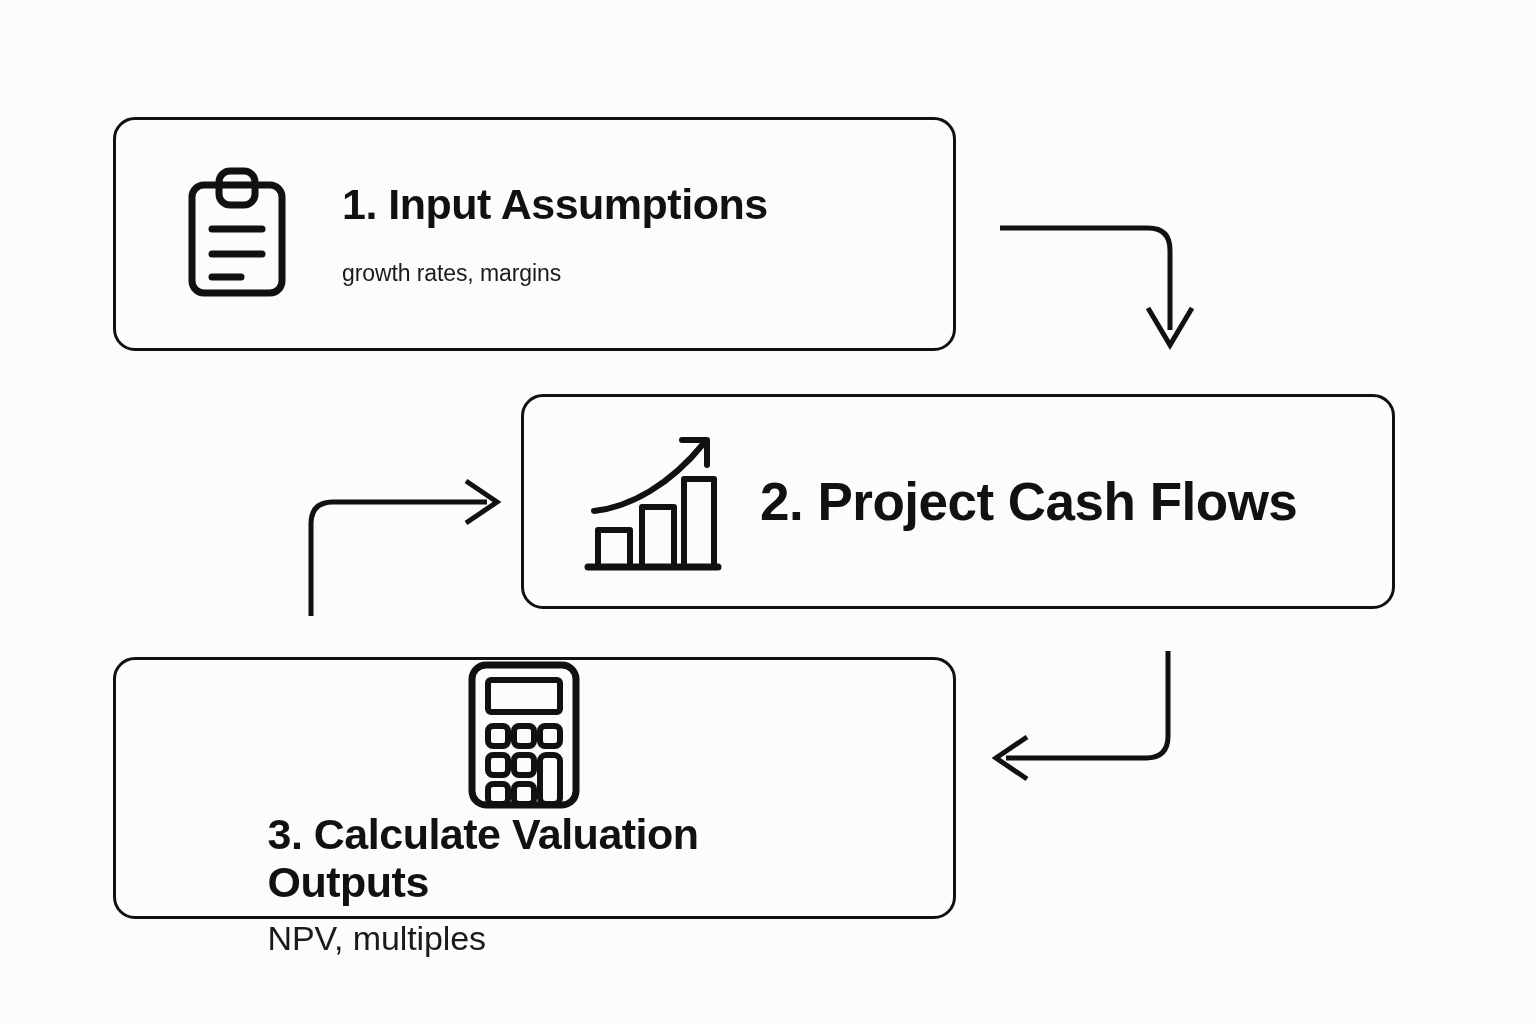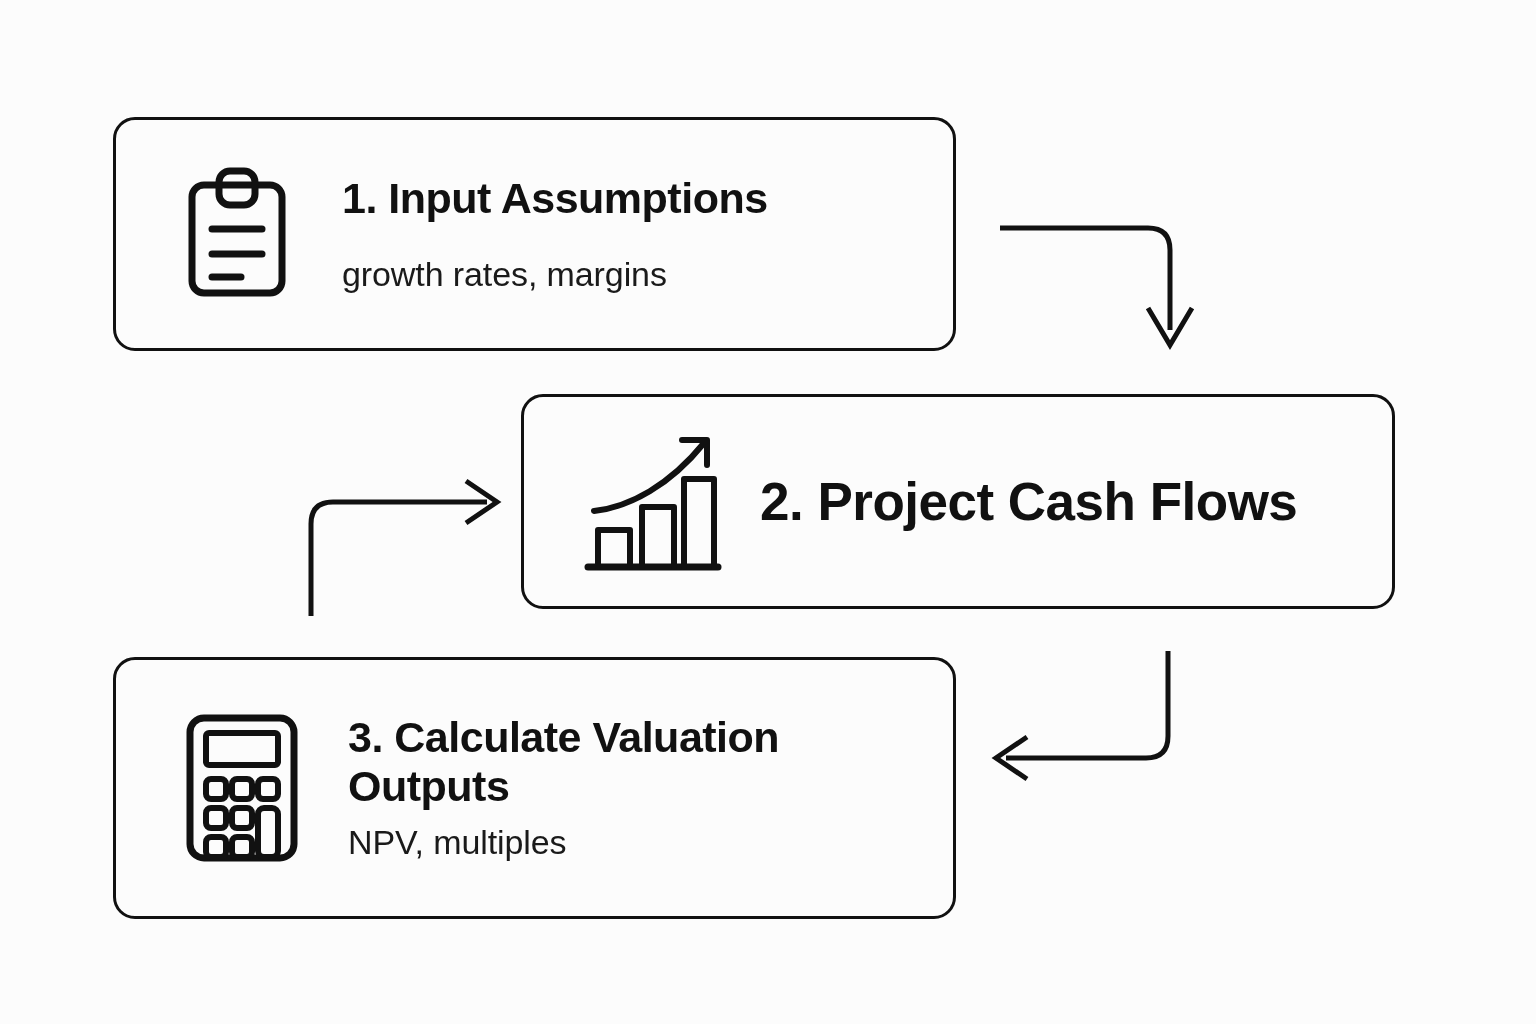--- a/index.html
+++ b/index.html
@@ -57,41 +57,42 @@
   
   #node-1 {
     left: 113px;
     top: 117px;
     width: 843px;
     height: 234px;
     padding: 0 0 0 68px;
   }
   #node-1 .node-icon { width: 106px; margin-right: 52px; }
   #node-1 .node-title { font-size: 43px; margin-bottom: 8px; }
-  #node-1 .node-sub { font-size: 34px; margin-top: 24px; }
+  #node-1 .node-sub { font-size: 23px; margin-top: 24px; }
 
   
   #node-2 {
     left: 521px;
     top: 394px;
     width: 874px;
     height: 215px;
     padding: 0 0 0 60px;
   }
   #node-2 .node-icon { width: 140px; margin-right: 36px; }
   #node-2 .node-title { font-size: 53px; }
   #node-2 .node-text { align-items: flex-start; }
 
   
   #node-3 {
     left: 113px;
     top: 657px;
     width: 843px;
     height: 262px;
     padding: 0 42px 0 68px;
+    flex-direction: column;
   }
   #node-3 .node-icon { width: 116px; margin-right: 48px; }
   #node-3 .node-title { font-size: 43px; margin-bottom: 12px; max-width: 560px; }
   #node-3 .node-sub { font-size: 34px; }
 
   svg.arrow-layer {
     position: absolute;
     left: 0;
     top: 0;
     width: 1536px;

